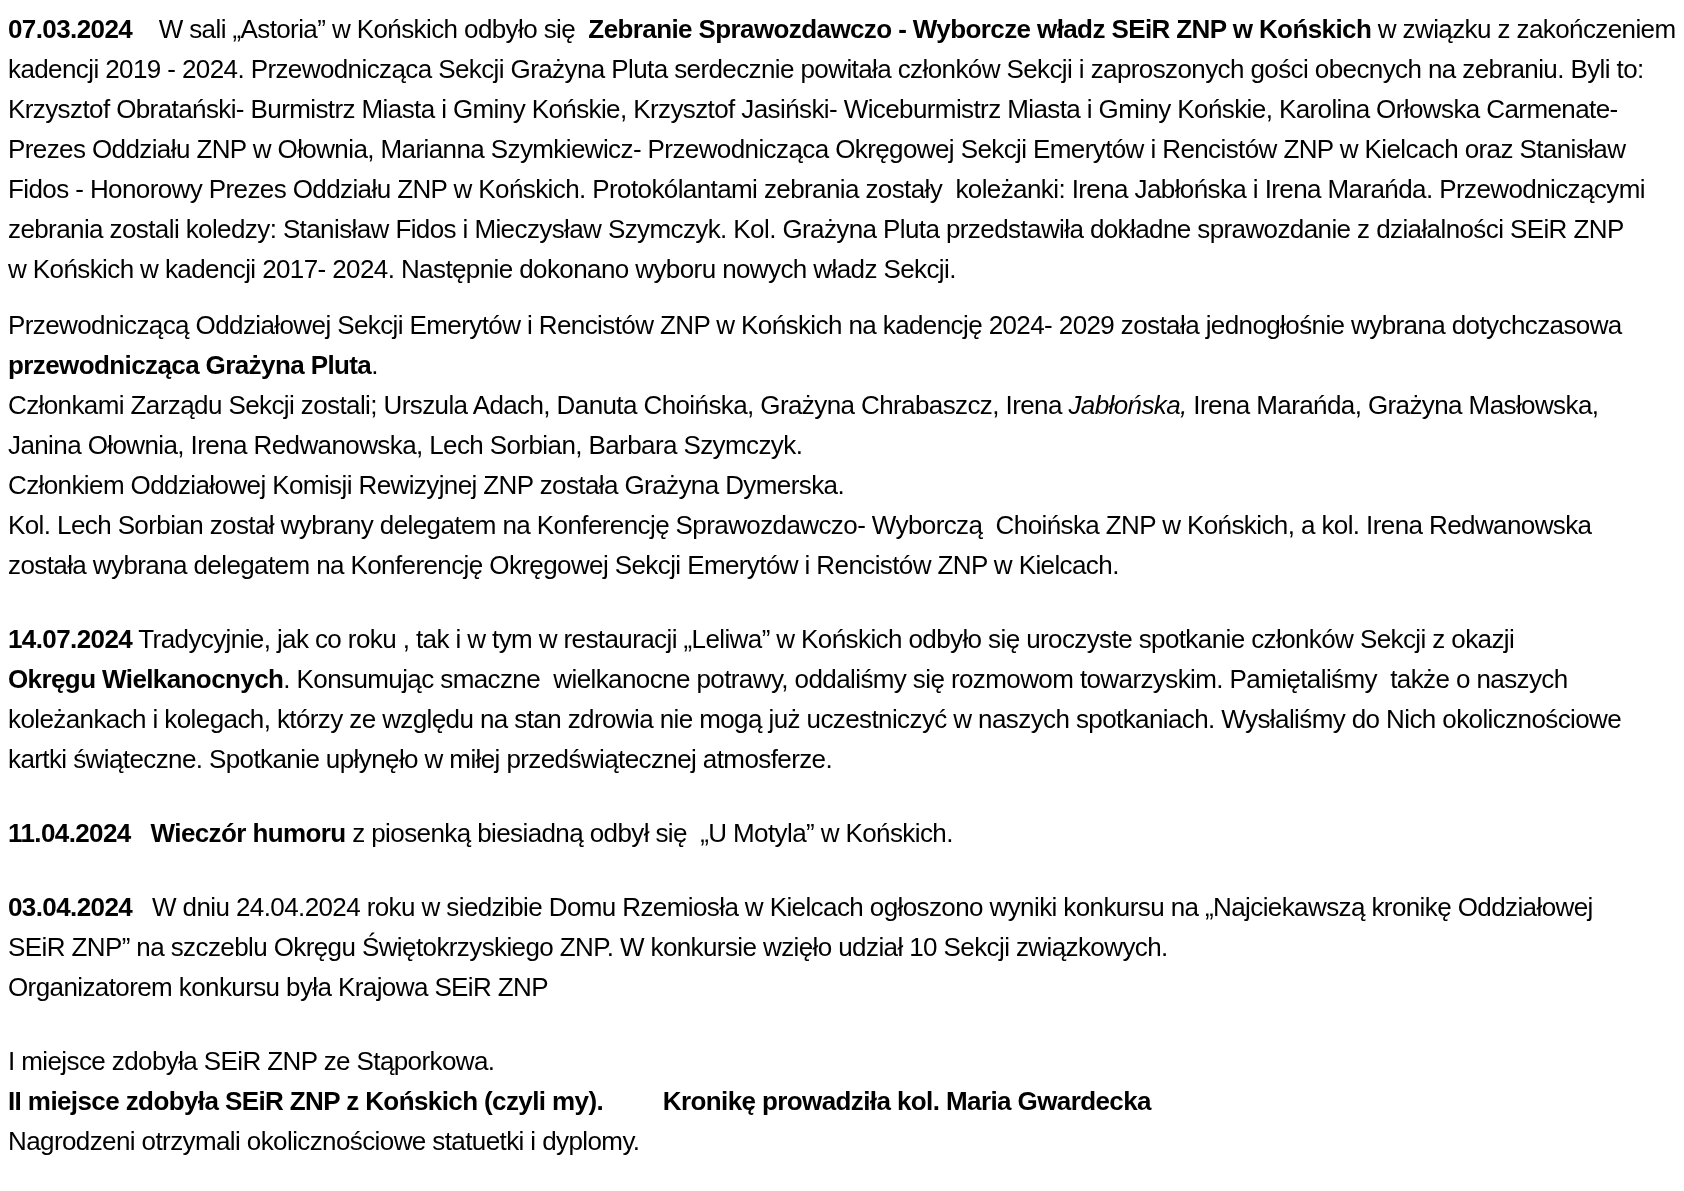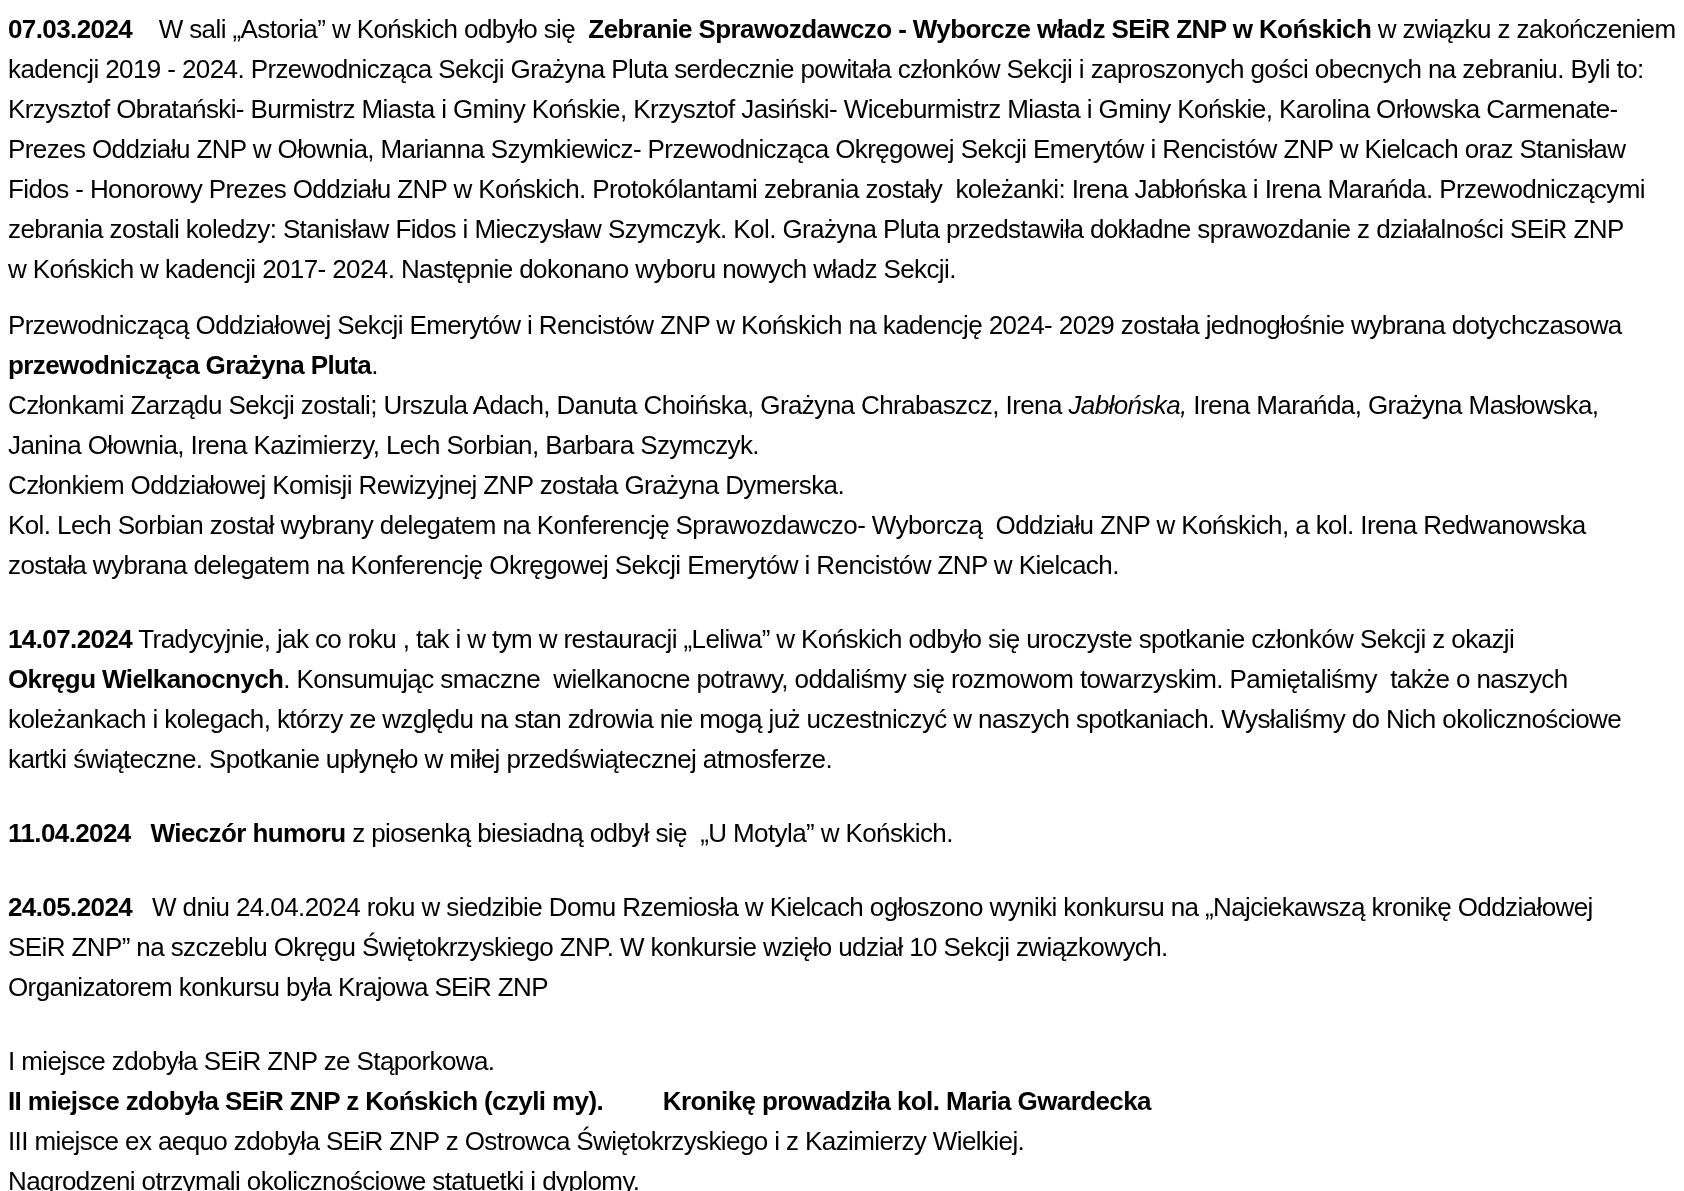--- a/index.html
+++ b/index.html
@@ -42,34 +42,33 @@
       <div class="line"><span>kadencji 2019 - 2024. Przewodnicząca Sekcji Grażyna Pluta serdecznie powitała członków Sekcji i zaproszonych gości obecnych na zebraniu. Byli to:</span></div>
       <div class="line"><span>Krzysztof Obratański- Burmistrz Miasta i Gminy Końskie, Krzysztof Jasiński- Wiceburmistrz Miasta i Gminy Końskie, Karolina Orłowska Carmenate-</span></div>
       <div class="line"><span>Prezes Oddziału ZNP w Ołownia, Marianna Szymkiewicz- Przewodnicząca Okręgowej Sekcji Emerytów i Rencistów ZNP w Kielcach oraz Stanisław</span></div>
       <div class="line"><span>Fidos - Honorowy Prezes Oddziału ZNP w Końskich. Protokólantami zebrania zostały  koleżanki: Irena Jabłońska i Irena Marańda. Przewodniczącymi</span></div>
       <div class="line"><span>zebrania zostali koledzy: Stanisław Fidos i Mieczysław Szymczyk. Kol. Grażyna Pluta przedstawiła dokładne sprawozdanie z działalności SEiR ZNP</span></div>
       <div class="line"><span>w Końskich w kadencji 2017- 2024. Następnie dokonano wyboru nowych władz Sekcji.</span></div>
       <div class="spacer-small"></div>
       <div class="line"><span>Przewodniczącą Oddziałowej Sekcji Emerytów i Rencistów ZNP w Końskich na kadencję 2024- 2029 została jednogłośnie wybrana dotychczasowa</span></div>
       <div class="line"><span class="run-bold">przewodnicząca Grażyna Pluta</span><span>.</span></div>
       <div class="line"><span>Członkami Zarządu Sekcji zostali; Urszula Adach, Danuta Choińska, Grażyna Chrabaszcz, Irena </span><span class="run-italic">Jabłońska,</span><span> Irena Marańda, Grażyna Masłowska,</span></div>
-      <div class="line"><span>Janina Ołownia, Irena Kazimierzy, Lech Sorbian, Barbara Szymczyk.</span></div>
+      <div class="line"><span>Janina Ołownia, Irena Redwanowska, Lech Sorbian, Barbara Szymczyk.</span></div>
       <div class="line"><span>Członkiem Oddziałowej Komisji Rewizyjnej ZNP została Grażyna Dymerska.</span></div>
-      <div class="line"><span>Kol. Lech Sorbian został wybrany delegatem na Konferencję Sprawozdawczo- Wyborczą  Oddziału ZNP w Końskich, a kol. Irena Redwanowska</span></div>
+      <div class="line"><span>Kol. Lech Sorbian został wybrany delegatem na Konferencję Sprawozdawczo- Wyborczą  Choińska ZNP w Końskich, a kol. Irena Redwanowska</span></div>
       <div class="line"><span>została wybrana delegatem na Konferencję Okręgowej Sekcji Emerytów i Rencistów ZNP w Kielcach.</span></div>
       <div class="spacer-blank"></div>
       <div class="line"><span class="run-bold">14.07.2024</span><span> Tradycyjnie, jak co roku , tak i w tym w restauracji „Leliwa” w Końskich odbyło się uroczyste spotkanie członków Sekcji z okazji</span></div>
       <div class="line"><span class="run-bold">Okręgu Wielkanocnych</span><span>. Konsumując smaczne  wielkanocne potrawy, oddaliśmy się rozmowom towarzyskim. Pamiętaliśmy  także o naszych</span></div>
       <div class="line"><span>koleżankach i kolegach, którzy ze względu na stan zdrowia nie mogą już uczestniczyć w naszych spotkaniach. Wysłaliśmy do Nich okolicznościowe</span></div>
       <div class="line"><span>kartki świąteczne. Spotkanie upłynęło w miłej przedświątecznej atmosferze.</span></div>
       <div class="spacer-blank"></div>
       <div class="line"><span class="run-bold">11.04.2024   Wieczór humoru</span><span> z piosenką biesiadną odbył się  „U Motyla” w Końskich.</span></div>
       <div class="spacer-blank"></div>
-      <div class="line"><span class="run-bold">24.05.2024</span><span>   W dniu 24.04.2024 roku w siedzibie Domu Rzemiosła w Kielcach ogłoszono wyniki konkursu na „Najciekawszą kronikę Oddziałowej</span></div>
+      <div class="line"><span class="run-bold">03.04.2024</span><span>   W dniu 24.04.2024 roku w siedzibie Domu Rzemiosła w Kielcach ogłoszono wyniki konkursu na „Najciekawszą kronikę Oddziałowej</span></div>
       <div class="line"><span>SEiR ZNP” na szczeblu Okręgu Świętokrzyskiego ZNP. W konkursie wzięło udział 10 Sekcji związkowych.</span></div>
       <div class="line"><span>Organizatorem konkursu była Krajowa SEiR ZNP</span></div>
       <div class="spacer-blank"></div>
       <div class="line"><span>I miejsce zdobyła SEiR ZNP ze Stąporkowa.</span></div>
       <div class="line"><span class="run-bold">II miejsce zdobyła SEiR ZNP z Końskich (czyli my).         Kronikę prowadziła kol. Maria Gwardecka</span></div>
-      <div class="line"><span>III miejsce ex aequo zdobyła SEiR ZNP z Ostrowca Świętokrzyskiego i z Kazimierzy Wielkiej.</span></div>
       <div class="line"><span>Nagrodzeni otrzymali okolicznościowe statuetki i dyplomy.</span></div>
     </div>
 </main>
 
 </body></html>

